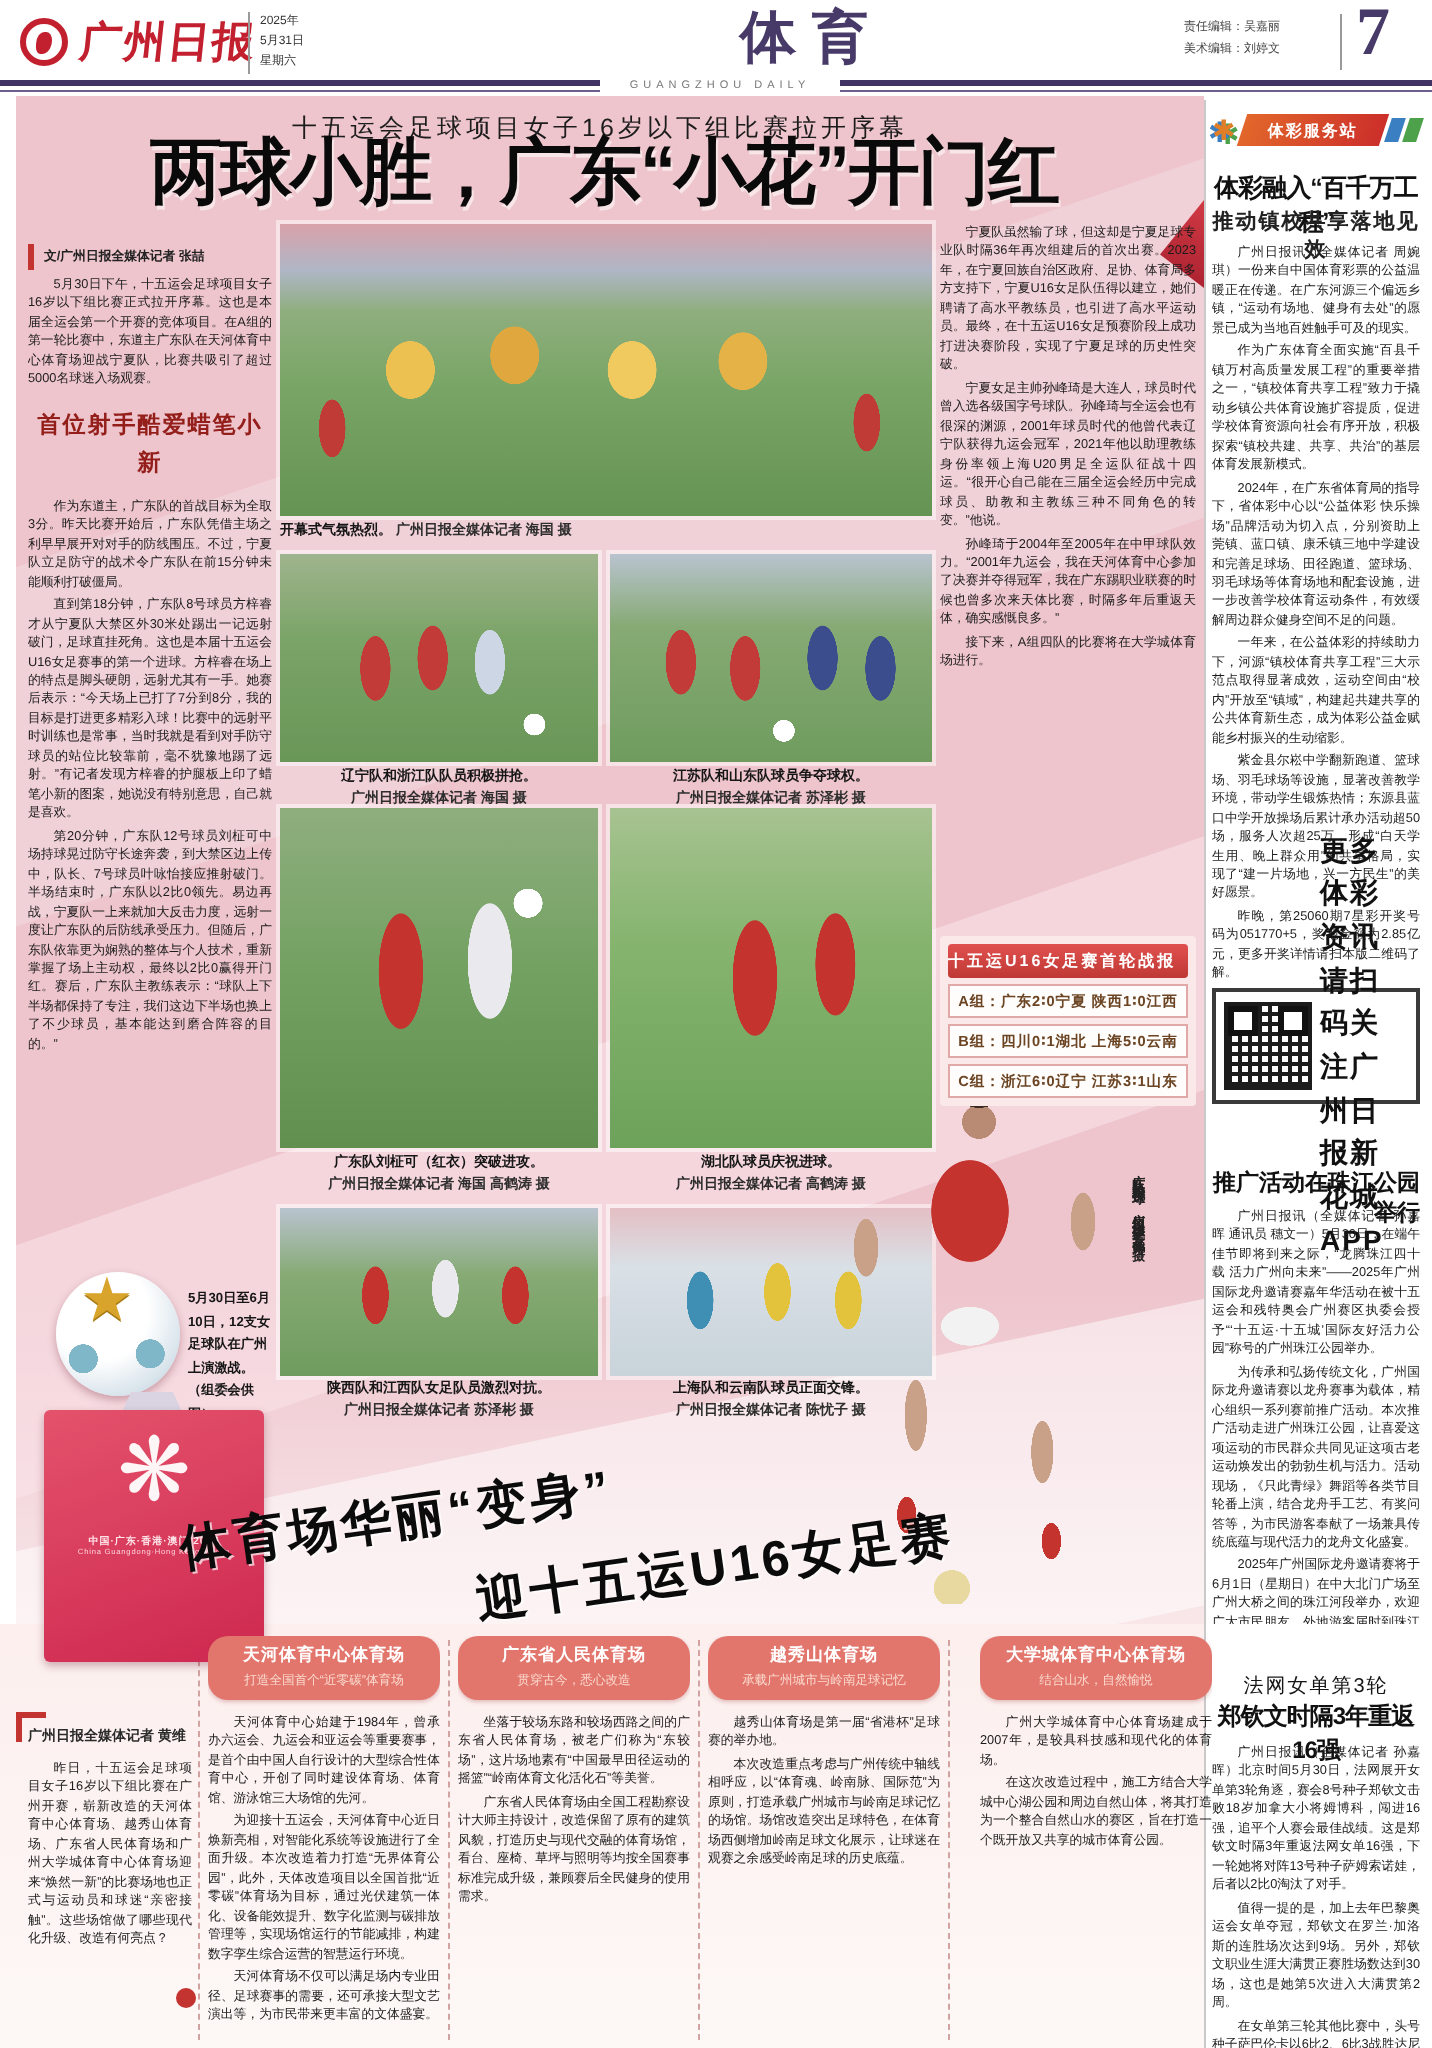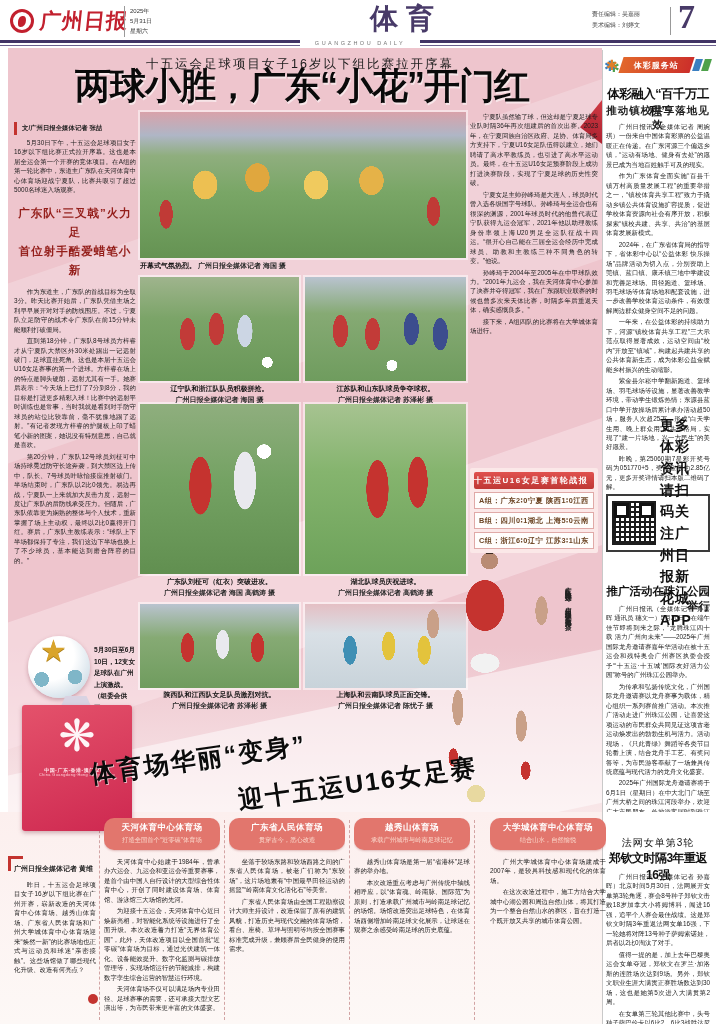--- a/index.html
+++ b/index.html
@@ -215,21 +215,20 @@
   <div class="abs swoosh"></div>
   <div class="abs side-rule"></div>
 
   <div class="abs kicker">十五运会足球项目女子16岁以下组比赛拉开序幕</div>
   <div class="abs headline">两球小胜，广东“小花”开门红</div>
 
   <div class="abs left-col">
     <div class="byline-block">文/广州日报全媒体记者 张喆</div>
     <p class="para">5月30日下午，十五运会足球项目女子16岁以下组比赛正式拉开序幕。这也是本届全运会第一个开赛的竞体项目。在A组的第一轮比赛中，东道主广东队在天河体育中心体育场迎战宁夏队，比赛共吸引了超过5000名球迷入场观赛。</p>
     <div class="subhead">
-      <div>广东队“三叉戟”火力足</div>
       <div>首位射手酷爱蜡笔小新</div>
     </div>
     <div>
         <p class="para">作为东道主，广东队的首战目标为全取3分。昨天比赛开始后，广东队凭借主场之利早早展开对对手的防线围压。不过，宁夏队立足防守的战术令广东队在前15分钟未能顺利打破僵局。</p>
         <p class="para">直到第18分钟，广东队8号球员方梓睿才从宁夏队大禁区外30米处踢出一记远射破门，足球直挂死角。这也是本届十五运会U16女足赛事的第一个进球。方梓睿在场上的特点是脚头硬朗，远射尤其有一手。她赛后表示：“今天场上已打了7分到8分，我的目标是打进更多精彩入球！比赛中的远射平时训练也是常事，当时我就是看到对手防守球员的站位比较靠前，毫不犹豫地踢了远射。”有记者发现方梓睿的护腿板上印了蜡笔小新的图案，她说没有特别意思，自己就是喜欢。</p>
         <p class="para">第20分钟，广东队12号球员刘柾可中场持球晃过防守长途奔袭，到大禁区边上传中，队长、7号球员叶咏怡接应推射破门。半场结束时，广东队以2比0领先。易边再战，宁夏队一上来就加大反击力度，远射一度让广东队的后防线承受压力。但随后，广东队依靠更为娴熟的整体与个人技术，重新掌握了场上主动权，最终以2比0赢得开门红。赛后，广东队主教练表示：“球队上下半场都保持了专注，我们这边下半场也换上了不少球员，基本能达到磨合阵容的目的。”</p>
       </div>
   </div>
 
   <div class="abs mid-col">

